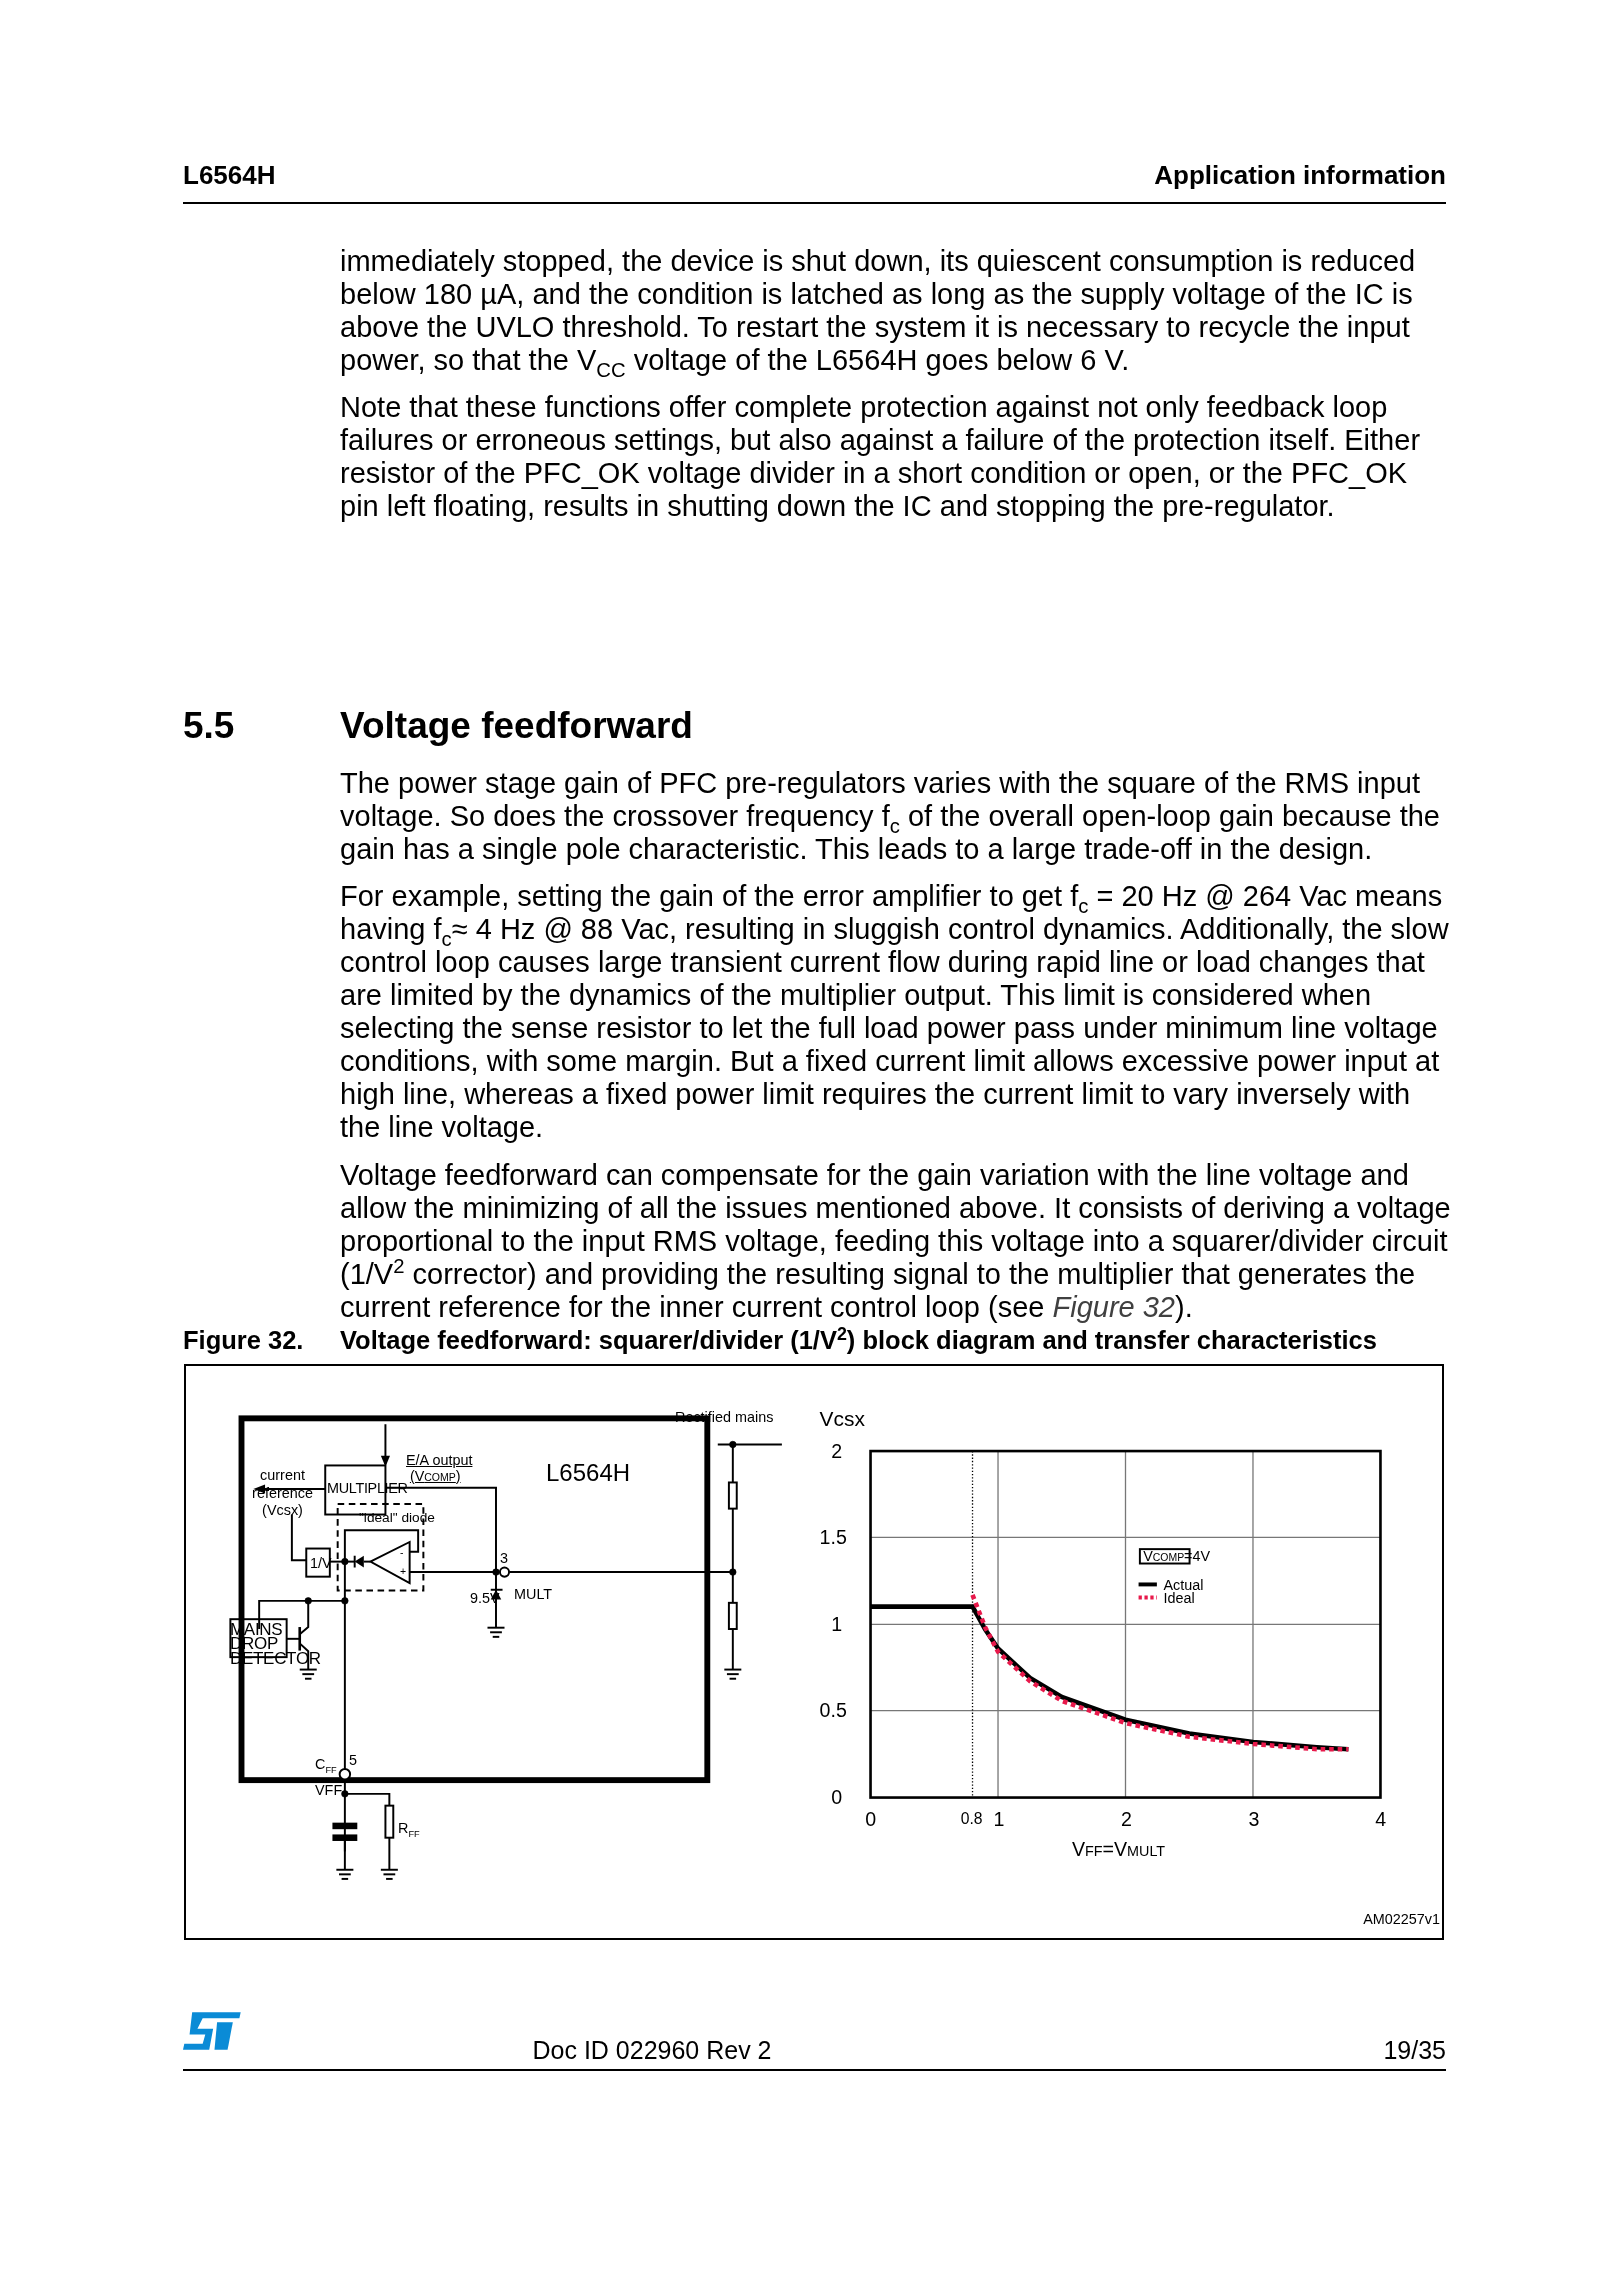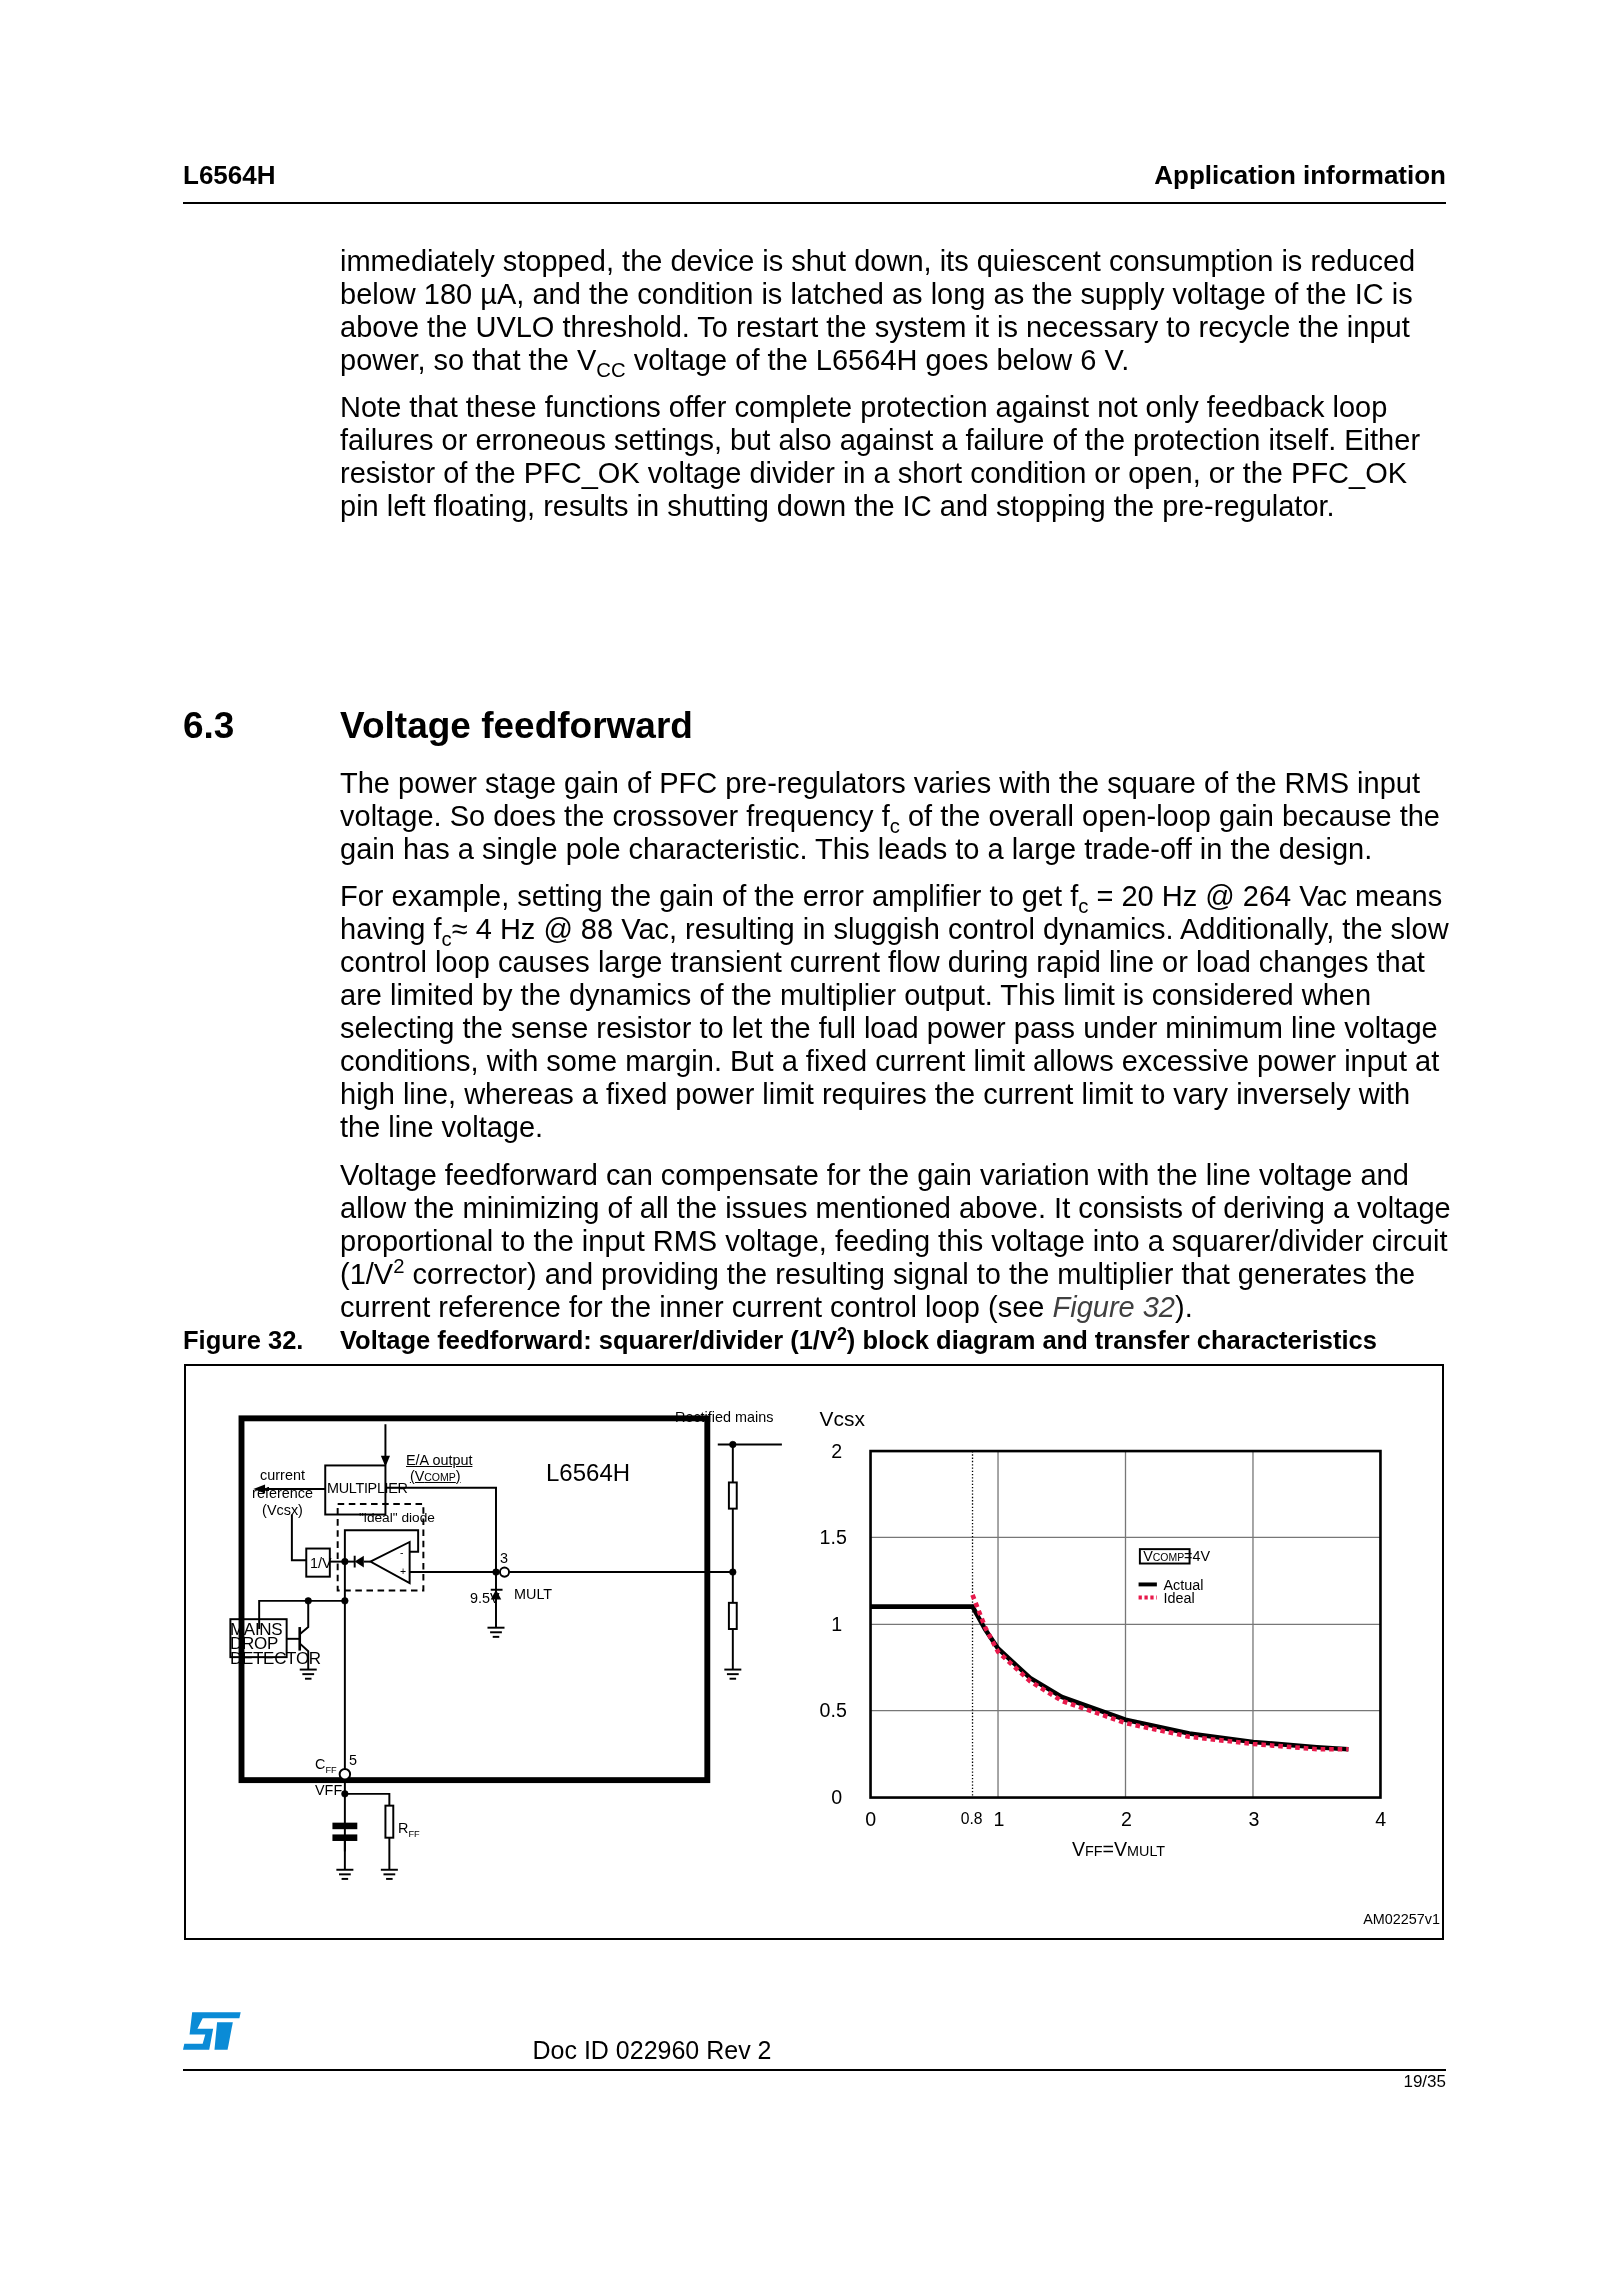--- a/index.html
+++ b/index.html
@@ -12,36 +12,36 @@
   .body-text { position:absolute; left:340px; width:1112px; font-size:29px; line-height:33px; }
   .body-text p { margin:0 0 14.4px 0; }
   .section-num { left:183px; top:705px; font-size:37px; font-weight:bold; }
   .section-title { left:340px; top:705px; font-size:37px; font-weight:bold; }
   .fig-caption { position:absolute; left:183px; top:1326px; font-size:25.5px; font-weight:bold; white-space:nowrap; }
   .fig-caption .num { display:inline-block; width:157px; }
   .fig-box { position:absolute; left:184px; top:1364px; width:1260px; height:576px; border:2px solid #000; box-sizing:border-box; }
   .link { color:#404040; font-style:italic; }
   sub, sup { font-size:70%; line-height:0; }
   .footer-doc { position:absolute; left:0; width:1304px; top:2036px; text-align:center; font-size:25px; }
-  .footer-page { position:absolute; right:176px; top:2036px; font-size:17px;margin-top:36px; }
+  .footer-page { position:absolute; right:176px; top:2036px; font-size:25px; }
   svg text { font-family:"Liberation Sans", sans-serif; }
 </style>
 </head>
 <body>
 
 <div class="abs hdr-left">L6564H</div>
 <div class="abs hdr-right">Application information</div>
 <div class="rule" style="top:202px;"></div>
 
 <div class="body-text" style="top:245px;">
   <p><span>immediately stopped, the device is shut down, its quiescent consumption is reduced below 180 µA, and the condition is latched as long as the supply voltage of the IC is above the UVLO threshold. To restart the system it is necessary to recycle the input power, so that the V</span><sub>CC</sub><span> voltage of the L6564H goes below 6 V.</span></p>
   <p>Note that these functions offer complete protection against not only feedback loop failures or erroneous settings, but also against a failure of the protection itself. Either resistor of the PFC_OK voltage divider in a short condition or open, or the PFC_OK pin left floating, results in shutting down the IC and stopping the pre-regulator.</p>
 </div>
 
-<div class="abs section-num">6.3</div>
+<div class="abs section-num">5.5</div>
 <div class="abs section-title">Voltage feedforward</div>
 
 <div class="body-text" style="top:767px;">
   <p><span>The power stage gain of PFC pre-regulators varies with the square of the RMS input voltage. So does the crossover frequency f</span><sub>c</sub><span> of the overall open-loop gain because the gain has a single pole characteristic. This leads to a large trade-off in the design.</span></p>
   <p><span>For example, setting the gain of the error amplifier to get f</span><sub>c</sub><span> = 20 Hz @ 264 Vac means having f</span><sub>c</sub><span>≈ 4 Hz @ 88 Vac, resulting in sluggish control dynamics. Additionally, the slow control loop causes large transient current flow during rapid line or load changes that are limited by the dynamics of the multiplier output. This limit is considered when selecting the sense resistor to let the full load power pass under minimum line voltage conditions, with some margin. But a fixed current limit allows excessive power input at high line, whereas a fixed power limit requires the current limit to vary inversely with the line voltage.</span></p>
   <p><span>Voltage feedforward can compensate for the gain variation with the line voltage and allow the minimizing of all the issues mentioned above. It consists of deriving a voltage proportional to the input RMS voltage, feeding this voltage into a squarer/divider circuit (1/V</span><sup>2</sup><span> corrector) and providing the resulting signal to the multiplier that generates the current reference for the inner current control loop (see </span><a class="link">Figure 32</a><span>).</span></p>
 </div>
 
 <div class="fig-caption">
   <span class="num">Figure 32.</span><span>Voltage feedforward: squarer/divider (1/V</span><sup>2</sup><span>) block diagram and transfer characteristics</span>

